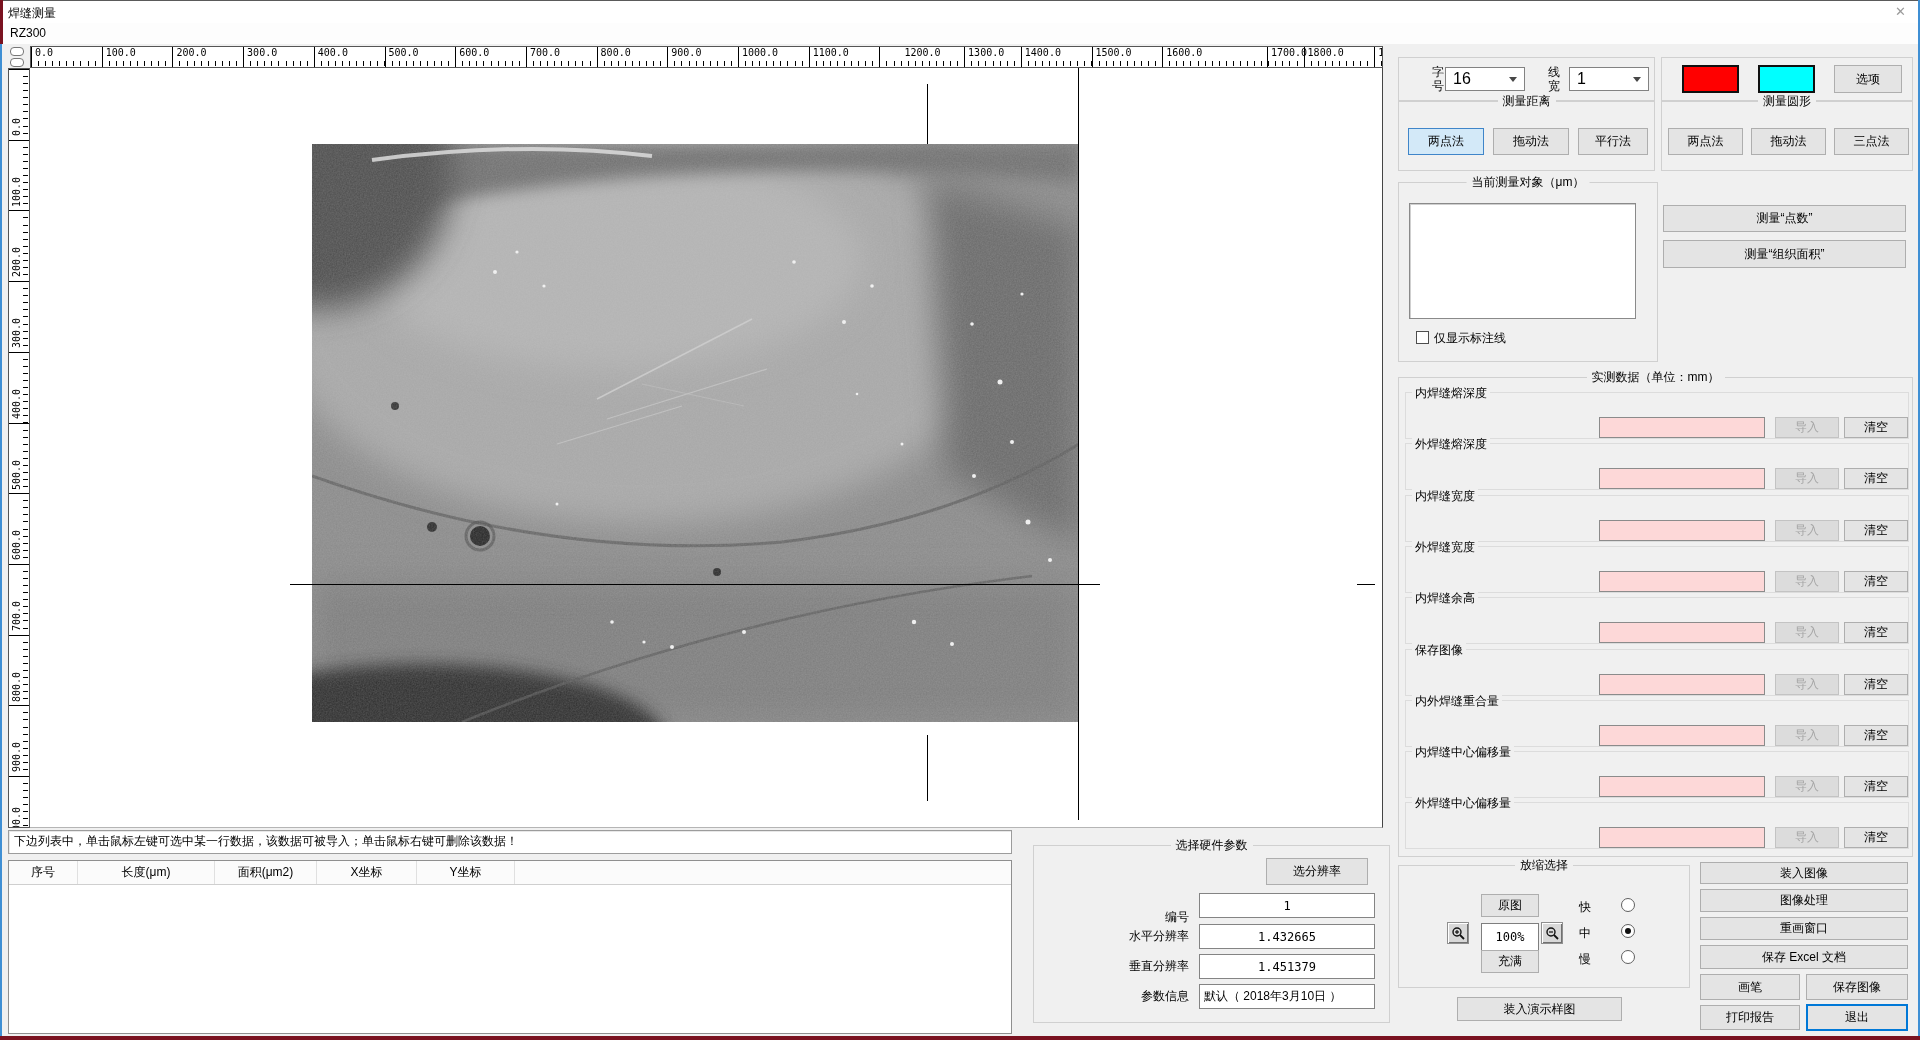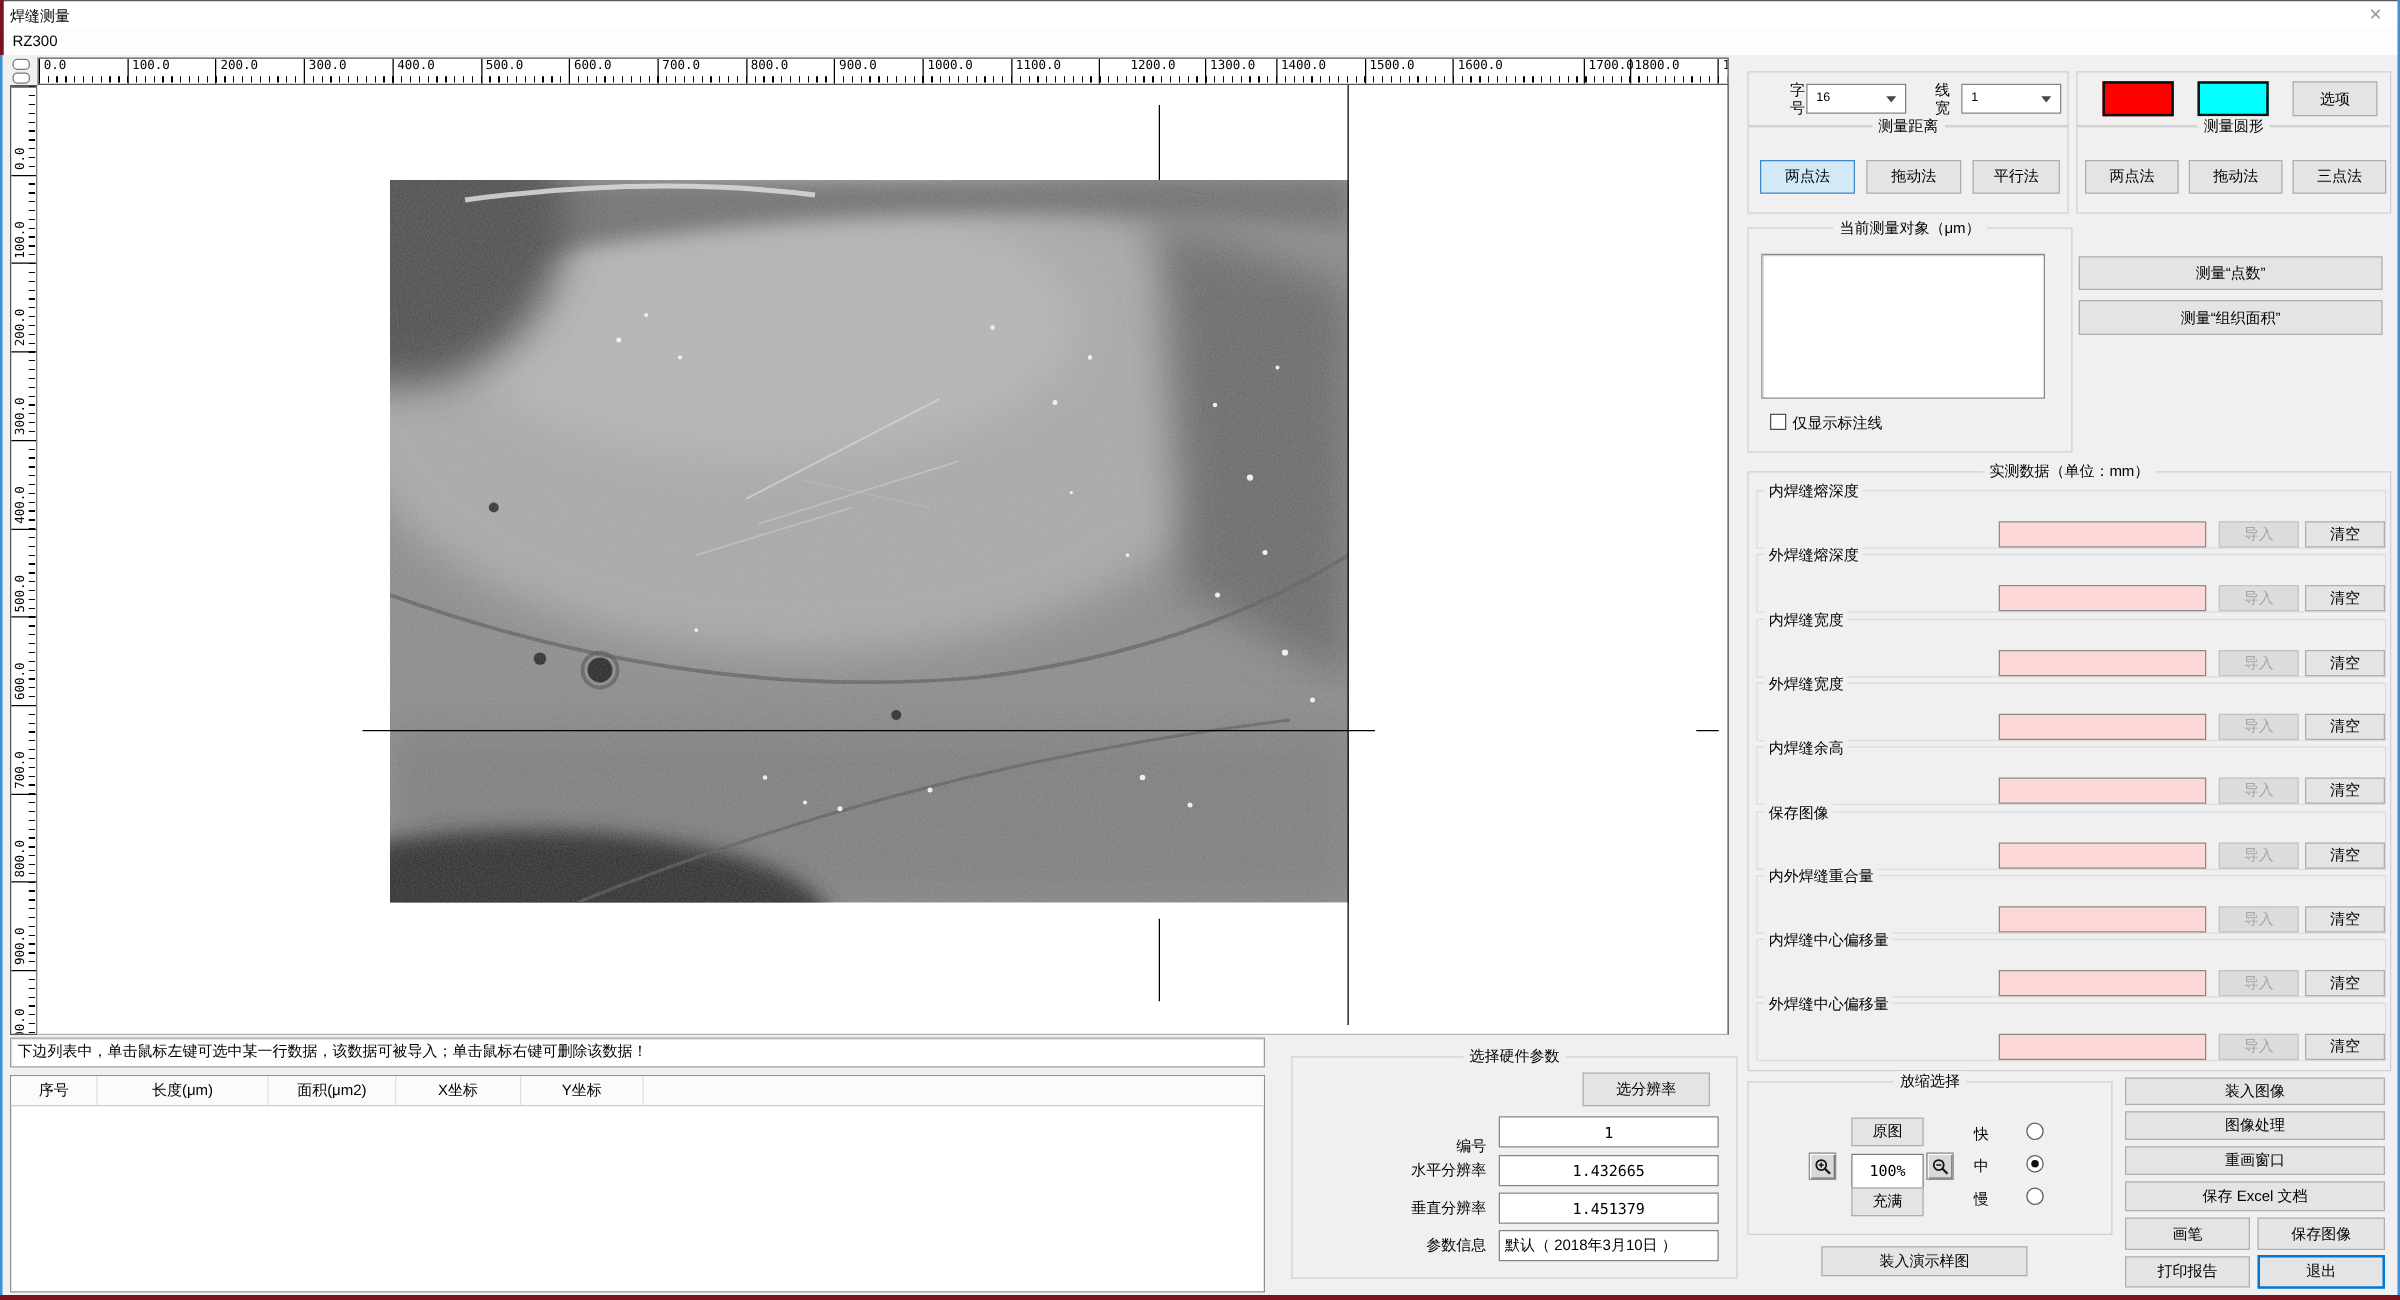--- a/index.html
+++ b/index.html
@@ -43,21 +43,21 @@
 
 .group{position:absolute;border:1px solid #d0d0d0}
 .gtitle{position:absolute;top:-9px;left:50%;transform:translateX(-50%);background:#f0f0f0;
   padding:0 5px;white-space:nowrap;font-size:12px}
 
 .btn{position:absolute;display:flex;align-items:center;justify-content:center;background:#e4e4e4;
   border:1px solid #aeaeae;font-size:12px;font-family:inherit;color:#000}
 .btn.active{background:#d3e9f8;border-color:#3f85c9}
 .btn.disabled{color:#a5a5a5;background:#dcdcdc;border-color:#c3c3c3}
 .btn.focused{border:2px solid #0078d7}
-.dd{position:absolute;background:#fff;border:1px solid #828282;font-size:10px;line-height:22px;padding-left:7px}
+.dd{position:absolute;background:#fff;border:1px solid #828282;font-size:16px;line-height:22px;padding-left:7px}
 .chev{position:absolute;right:7px;top:9px;width:0;height:0;border-left:4px solid transparent;
   border-right:4px solid transparent;border-top:5px solid #474747}
 .lblv{position:absolute;width:14px;font-size:12px;line-height:14px;text-align:center}
 .swatch{position:absolute;border:2px solid #101010}
 .whitebox{position:absolute;background:#fff;border:1px solid #8a8a8a;box-shadow:inset 1px 1px 0 #cfcfcf}
 .cb{position:absolute;width:13px;height:13px;background:#fff;border:1px solid #4e4e4e}
 .radio{position:absolute;width:14px;height:14px;border:1px solid #5f5f5f;border-radius:50%;background:#fff}
 .radio.checked::after{content:"";position:absolute;left:3px;top:3px;width:6px;height:6px;border-radius:50%;background:#101010}
 .hwlabel{position:absolute;width:150px;left:5px;text-align:right;line-height:25px;font-size:12px}
 .hwfield{position:absolute;left:165px;width:176px;height:25px;background:#fff;border:1px solid #848484;

